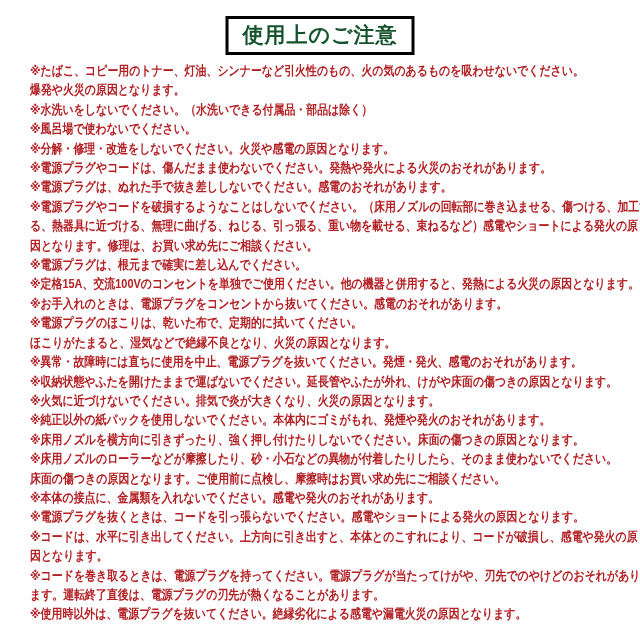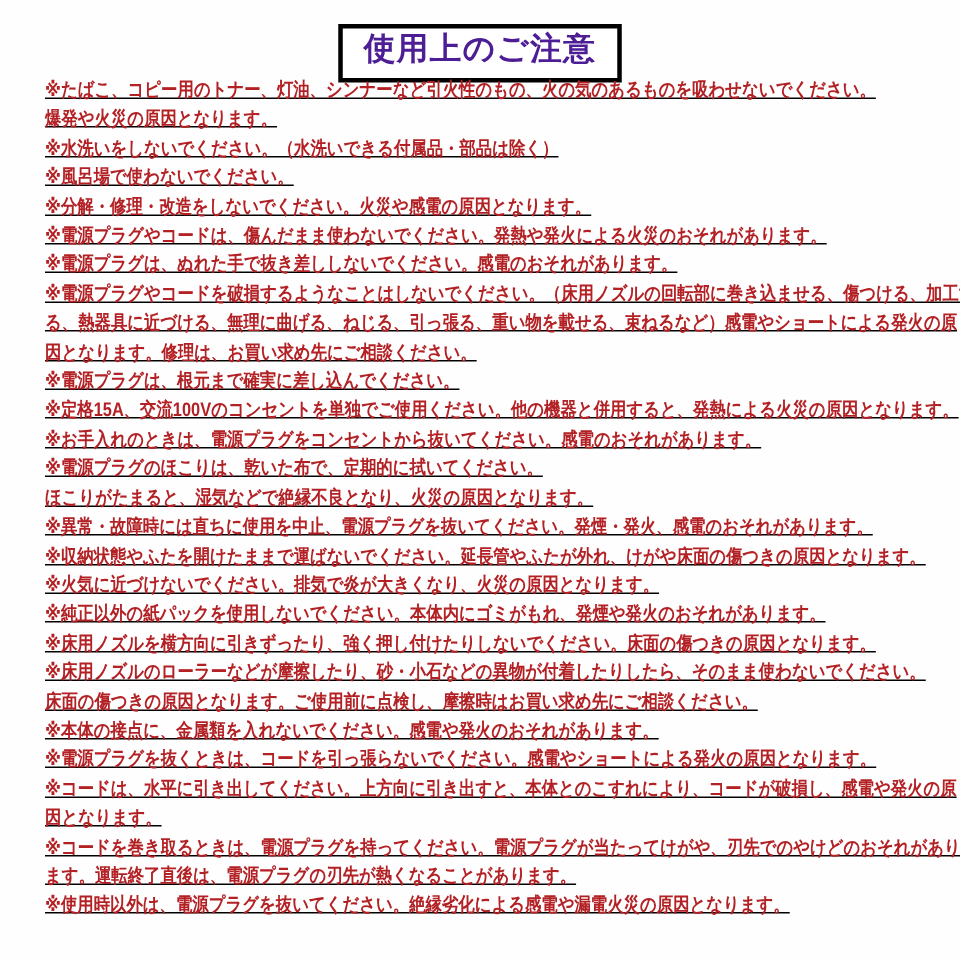--- a/index.html
+++ b/index.html
@@ -28,41 +28,40 @@
     margin: 0;
     font-size: 21px;
     line-height: 24px;
     font-weight: bold;
     letter-spacing: 1px;
     white-space: nowrap;
     color: #000000;
   }
   .notice-list {
     position: absolute;
-    top: 50px;
+    top: 61px;
     left: 30px;
     width: 610px;
-    text-decoration: underline;
   }
   .notice-line {
     font-size: 13px;
     font-weight: bold;
     line-height: 19.4px;
     white-space: nowrap;
     transform: scaleX(0.84);
     transform-origin: 0 50%;
     color: #b32125;
   }
 </style>
 </head>
 <body>
 
 <div class="page">
   <div class="title-box" style="border-color: rgb(0, 0, 0);">
-    <h1 class="title" style="color: #4c1d95; font-family: Liberation Mono, monospace;">使用上のご注意</h1>
+    <h1 class="title" style="color: #14532d;">使用上のご注意</h1>
   </div>
   <div class="notice-list">
       <div class="notice-line" style="color: rgb(179, 33, 37);">※たばこ、コピー用のトナー、灯油、シンナーなど引火性のもの、火の気のあるものを吸わせないでください。</div>
       <div class="notice-line" style="color: rgb(179, 33, 37);">爆発や火災の原因となります。</div>
       <div class="notice-line" style="color: rgb(179, 33, 37);">※水洗いをしないでください。（水洗いできる付属品・部品は除く）</div>
       <div class="notice-line" style="color: rgb(179, 33, 37);">※風呂場で使わないでください。</div>
       <div class="notice-line" style="color: rgb(179, 33, 37);">※分解・修理・改造をしないでください。火災や感電の原因となります。</div>
       <div class="notice-line" style="color: rgb(179, 33, 37);">※電源プラグやコードは、傷んだまま使わないでください。発熱や発火による火災のおそれがあります。</div>
       <div class="notice-line" style="color: rgb(179, 33, 37);">※電源プラグは、ぬれた手で抜き差ししないでください。感電のおそれがあります。</div>
       <div class="notice-line" style="color: rgb(179, 33, 37);">※電源プラグやコードを破損するようなことはしないでください。（床用ノズルの回転部に巻き込ませる、傷つける、加工す</div>

